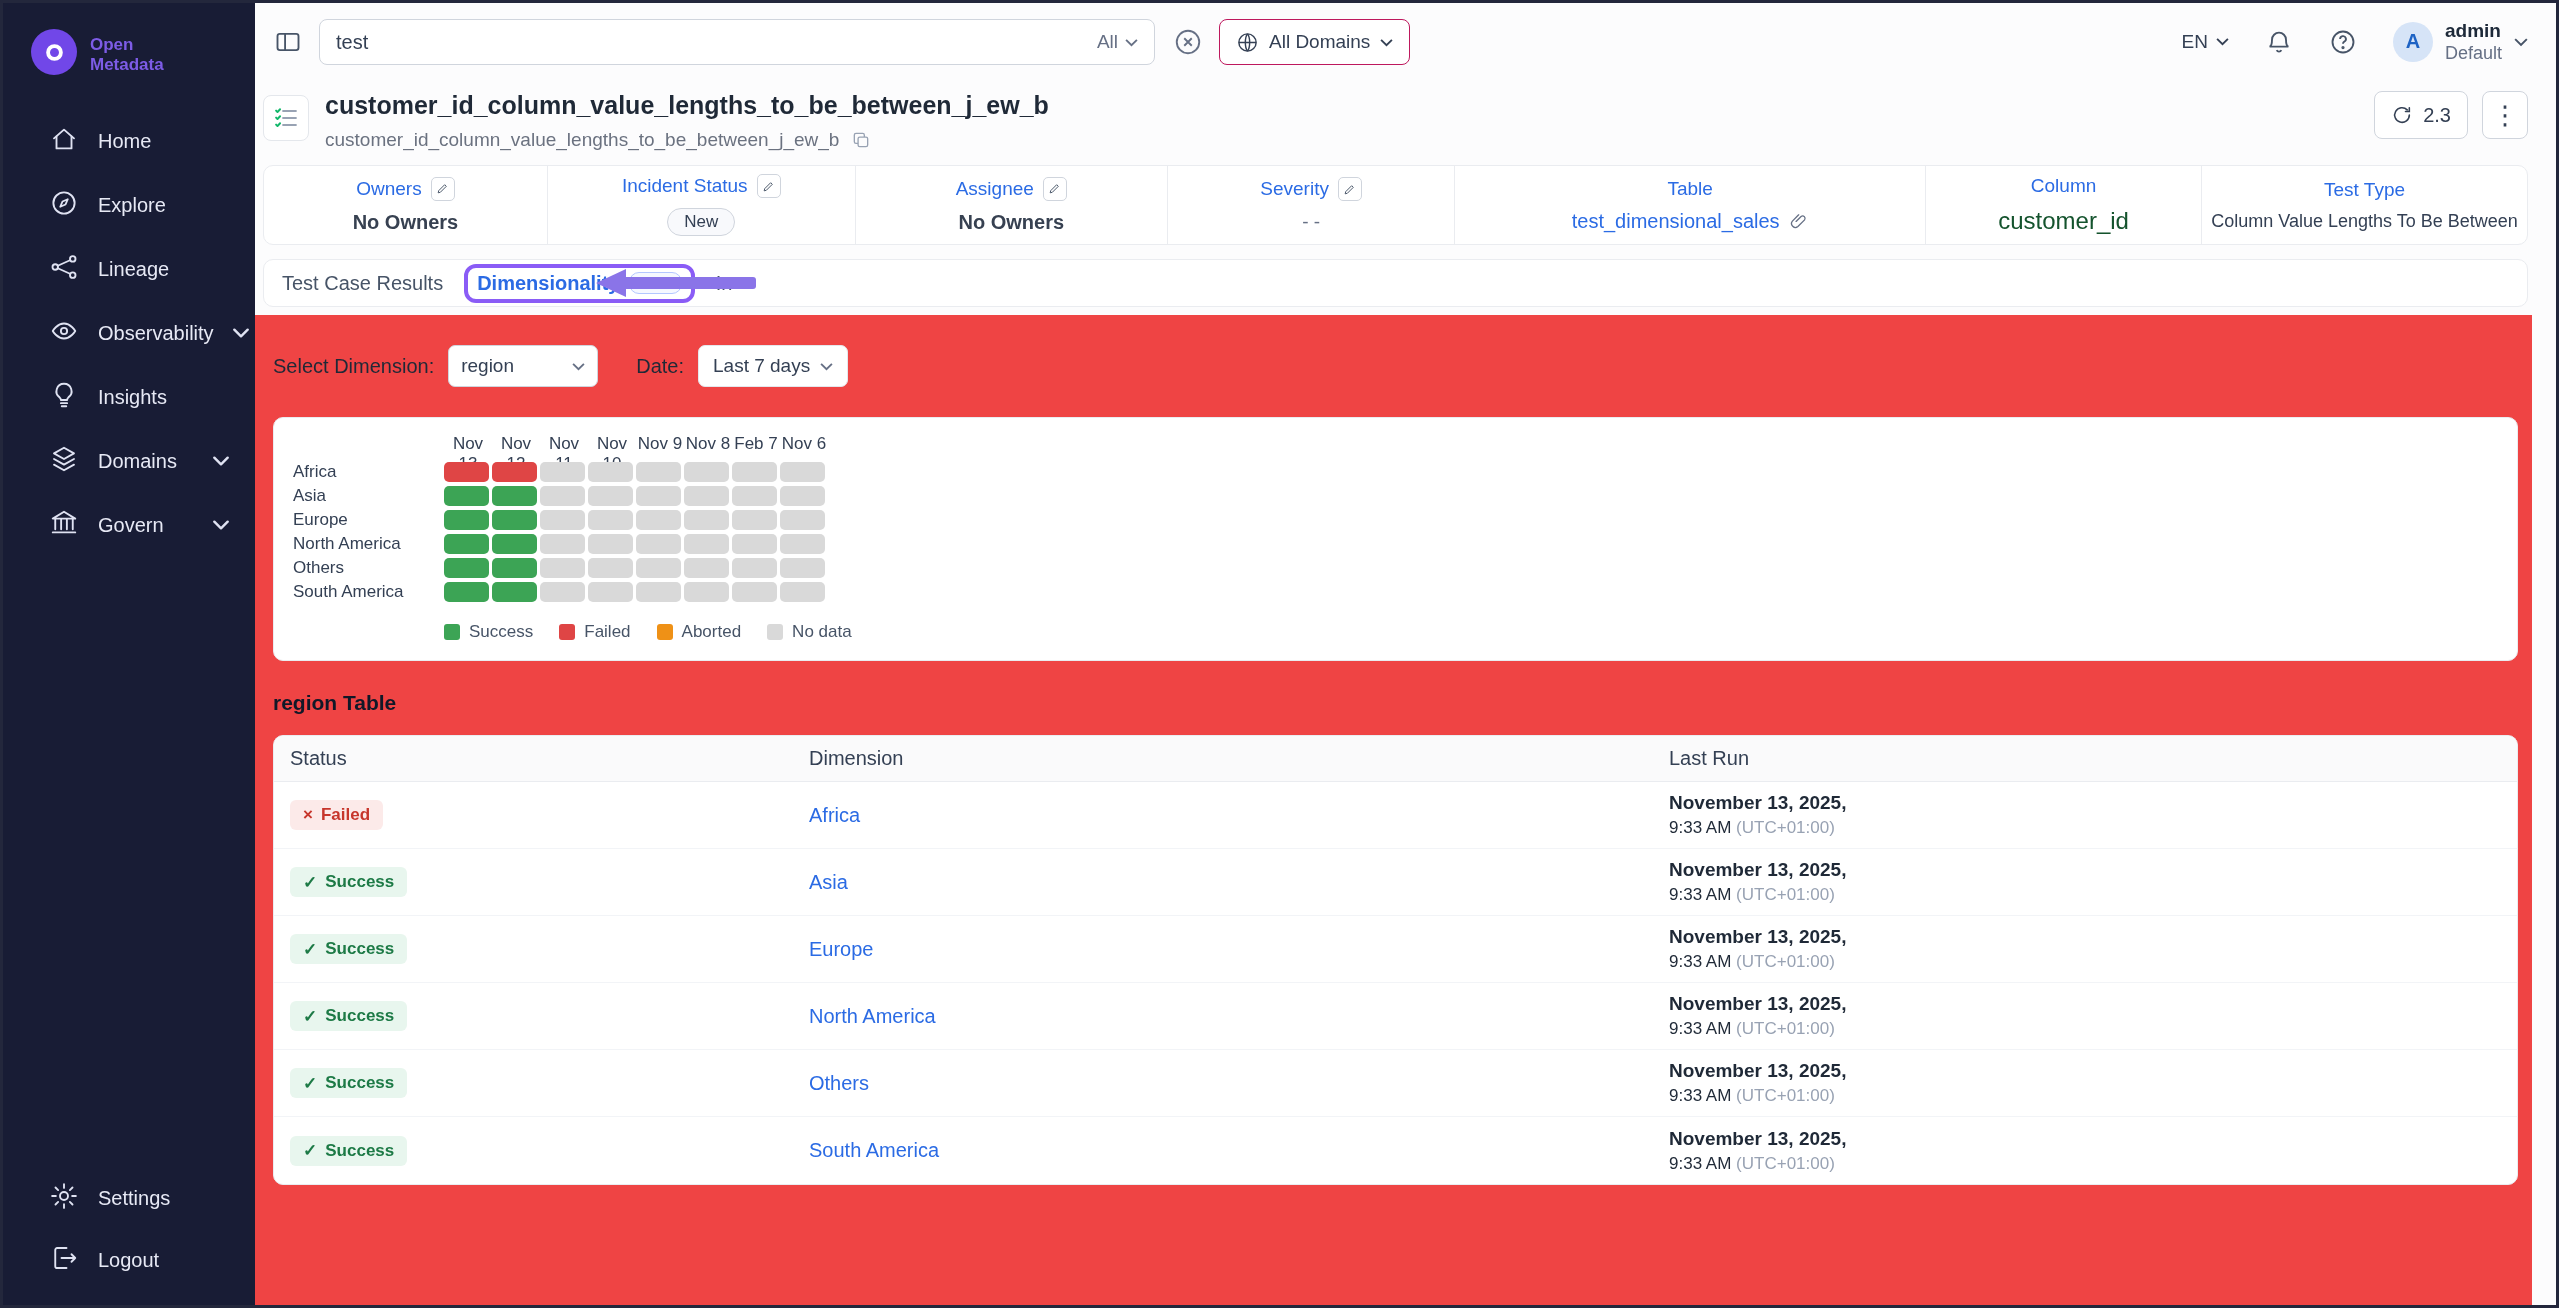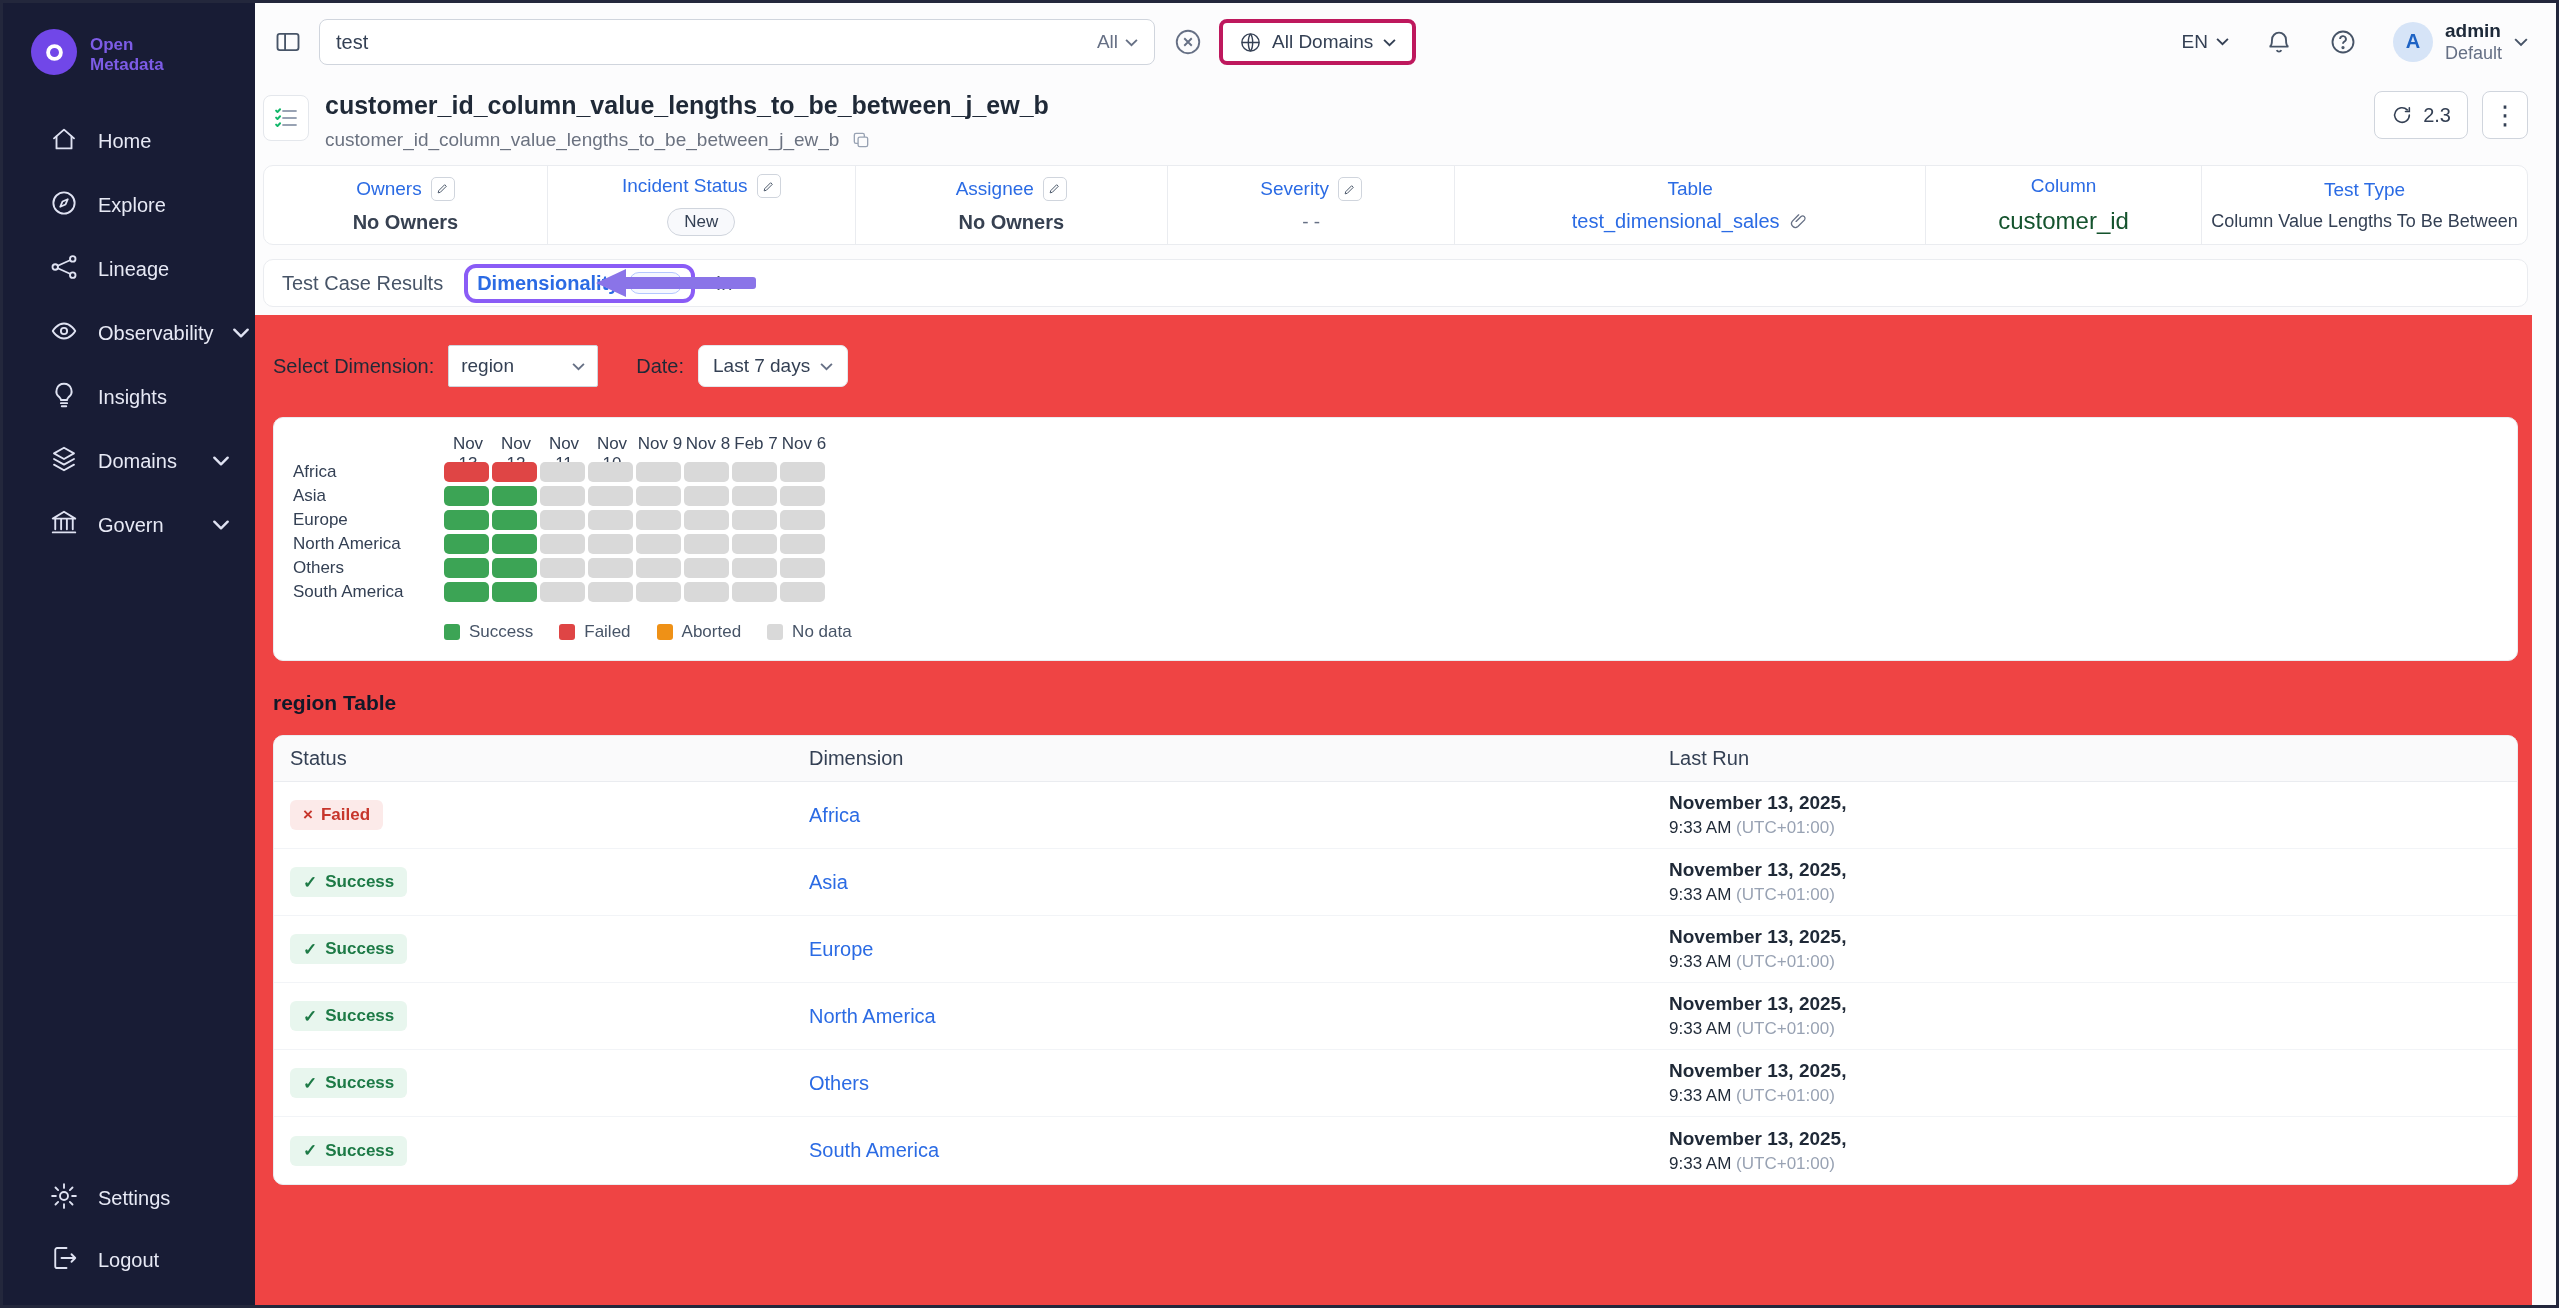--- a/index.html
+++ b/index.html
@@ -23,21 +23,21 @@
 
   
   .main{flex:1;display:flex;flex-direction:column;min-width:0;background:#fcfcfd;overflow:hidden}
   .topbar{height:78px;display:flex;align-items:center;padding:0 28px 0 12px;flex-shrink:0}
   .icon-btn{background:none;border:none;color:#475467;display:flex;align-items:center;justify-content:center}
   .collapse-btn{width:42px;height:42px}
   .search{width:836px;height:46px;border:1px solid #d0d5dd;border-radius:8px;background:#fff;display:flex;align-items:center;padding:0 16px;margin-left:10px}
   .search input{flex:1;border:none;outline:none;font-size:20px;color:#344054;font-family:inherit;background:transparent}
   .search-scope{display:flex;align-items:center;gap:7px;color:#667085;font-size:19px;background:none;border:none;font-family:inherit}
   .clear-btn{margin-left:18px;color:#667085}
-  .domain-btn{margin-left:16px;height:46px;display:flex;align-items:center;gap:10px;padding:0 16px;border:4px solid #be185d;border-radius:8px;background:#fff;font-size:19px;color:#344054;font-family:inherit;font-weight:500}
+  .domain-btn{margin-left:16px;height:46px;display:flex;align-items:center;gap:10px;padding:0 16px;border:1px solid #be185d;border-radius:8px;background:#fff;font-size:19px;color:#344054;font-family:inherit;font-weight:500}
   .chev{flex-shrink:0}
   .top-right{margin-left:auto;display:flex;align-items:center;gap:36px}
   .lang-btn{display:flex;align-items:center;gap:8px;background:none;border:none;font-size:19px;color:#344054;font-family:inherit;font-weight:500}
   .user-chip{display:flex;align-items:center;gap:12px;background:none;border:none;font-family:inherit}
   .avatar{width:40px;height:40px;border-radius:50%;background:#d6e4f7;color:#1e63c4;font-weight:700;font-size:20px;display:flex;align-items:center;justify-content:center}
   .user-meta{display:flex;flex-direction:column;align-items:flex-start;line-height:1.2}
   .user-name{font-size:19px;font-weight:700;color:#1d2939}
   .user-team{font-size:18px;color:#667085}
 
   
@@ -72,21 +72,21 @@
   .tab.active{color:#2b6be4;font-weight:600;position:relative}
   .beta-badge{font-size:14px;color:#2b6be4;background:#f5f8ff;border:1px solid #b3c7ff;border-radius:10px;padding:2px 10px;font-weight:600}
   .annot-ring{position:absolute;top:-8px;bottom:-8px;left:-13px;right:-13px;border:4px solid #8a5cf6;border-radius:12px;pointer-events:none}
   .annot-arrow{position:absolute;left:332px;top:50%;transform:translateY(-50%);display:flex;align-items:center;pointer-events:none;z-index:3}
   .annot-arrow .head{width:0;height:0;border-top:14px solid transparent;border-bottom:14px solid transparent;border-right:30px solid #8a74e8}
   .annot-arrow .shaft{width:130px;height:12px;background:#8a74e8;border-radius:0 3px 3px 0}
 
   
   .panel{margin:8px 24px 0 0;background:#ef4444;flex:1;padding:30px 14px 40px 18px;min-height:0}
   .controls{display:flex;align-items:center;gap:14px;font-size:20px;color:#1f2937}
-  .dim-select{width:150px;height:42px;border:1px solid #d0d5dd;border-radius:2px;background:#fff;display:flex;align-items:center;justify-content:space-between;padding:0 12px;font-size:19px;color:#344054;font-family:inherit}
+  .dim-select{width:150px;height:42px;border:1px solid #d0d5dd;border-radius:7px;background:#fff;display:flex;align-items:center;justify-content:space-between;padding:0 12px;font-size:19px;color:#344054;font-family:inherit}
   .date-label{margin-left:24px}
   .date-btn{height:42px;display:flex;align-items:center;gap:10px;padding:0 14px;border:1px solid #e4e7ec;border-radius:7px;background:#fff;font-size:19px;color:#344054;font-family:inherit;font-weight:500}
 
   
   .heat-card{margin-top:30px;border:1px solid #eaecf0;border-radius:10px;background:#fff;padding:16px 0 18px 19px}
   .heat-header{display:flex;margin-left:151px;height:26px;align-items:flex-start}
   .heat-date{width:48px;text-align:center;font-size:17px;color:#344054}
   .heat-row{display:flex;align-items:center;height:24px}
   .heat-label{width:151px;font-size:17px;color:#344054}
   .heat-cells{display:flex;gap:3px}

